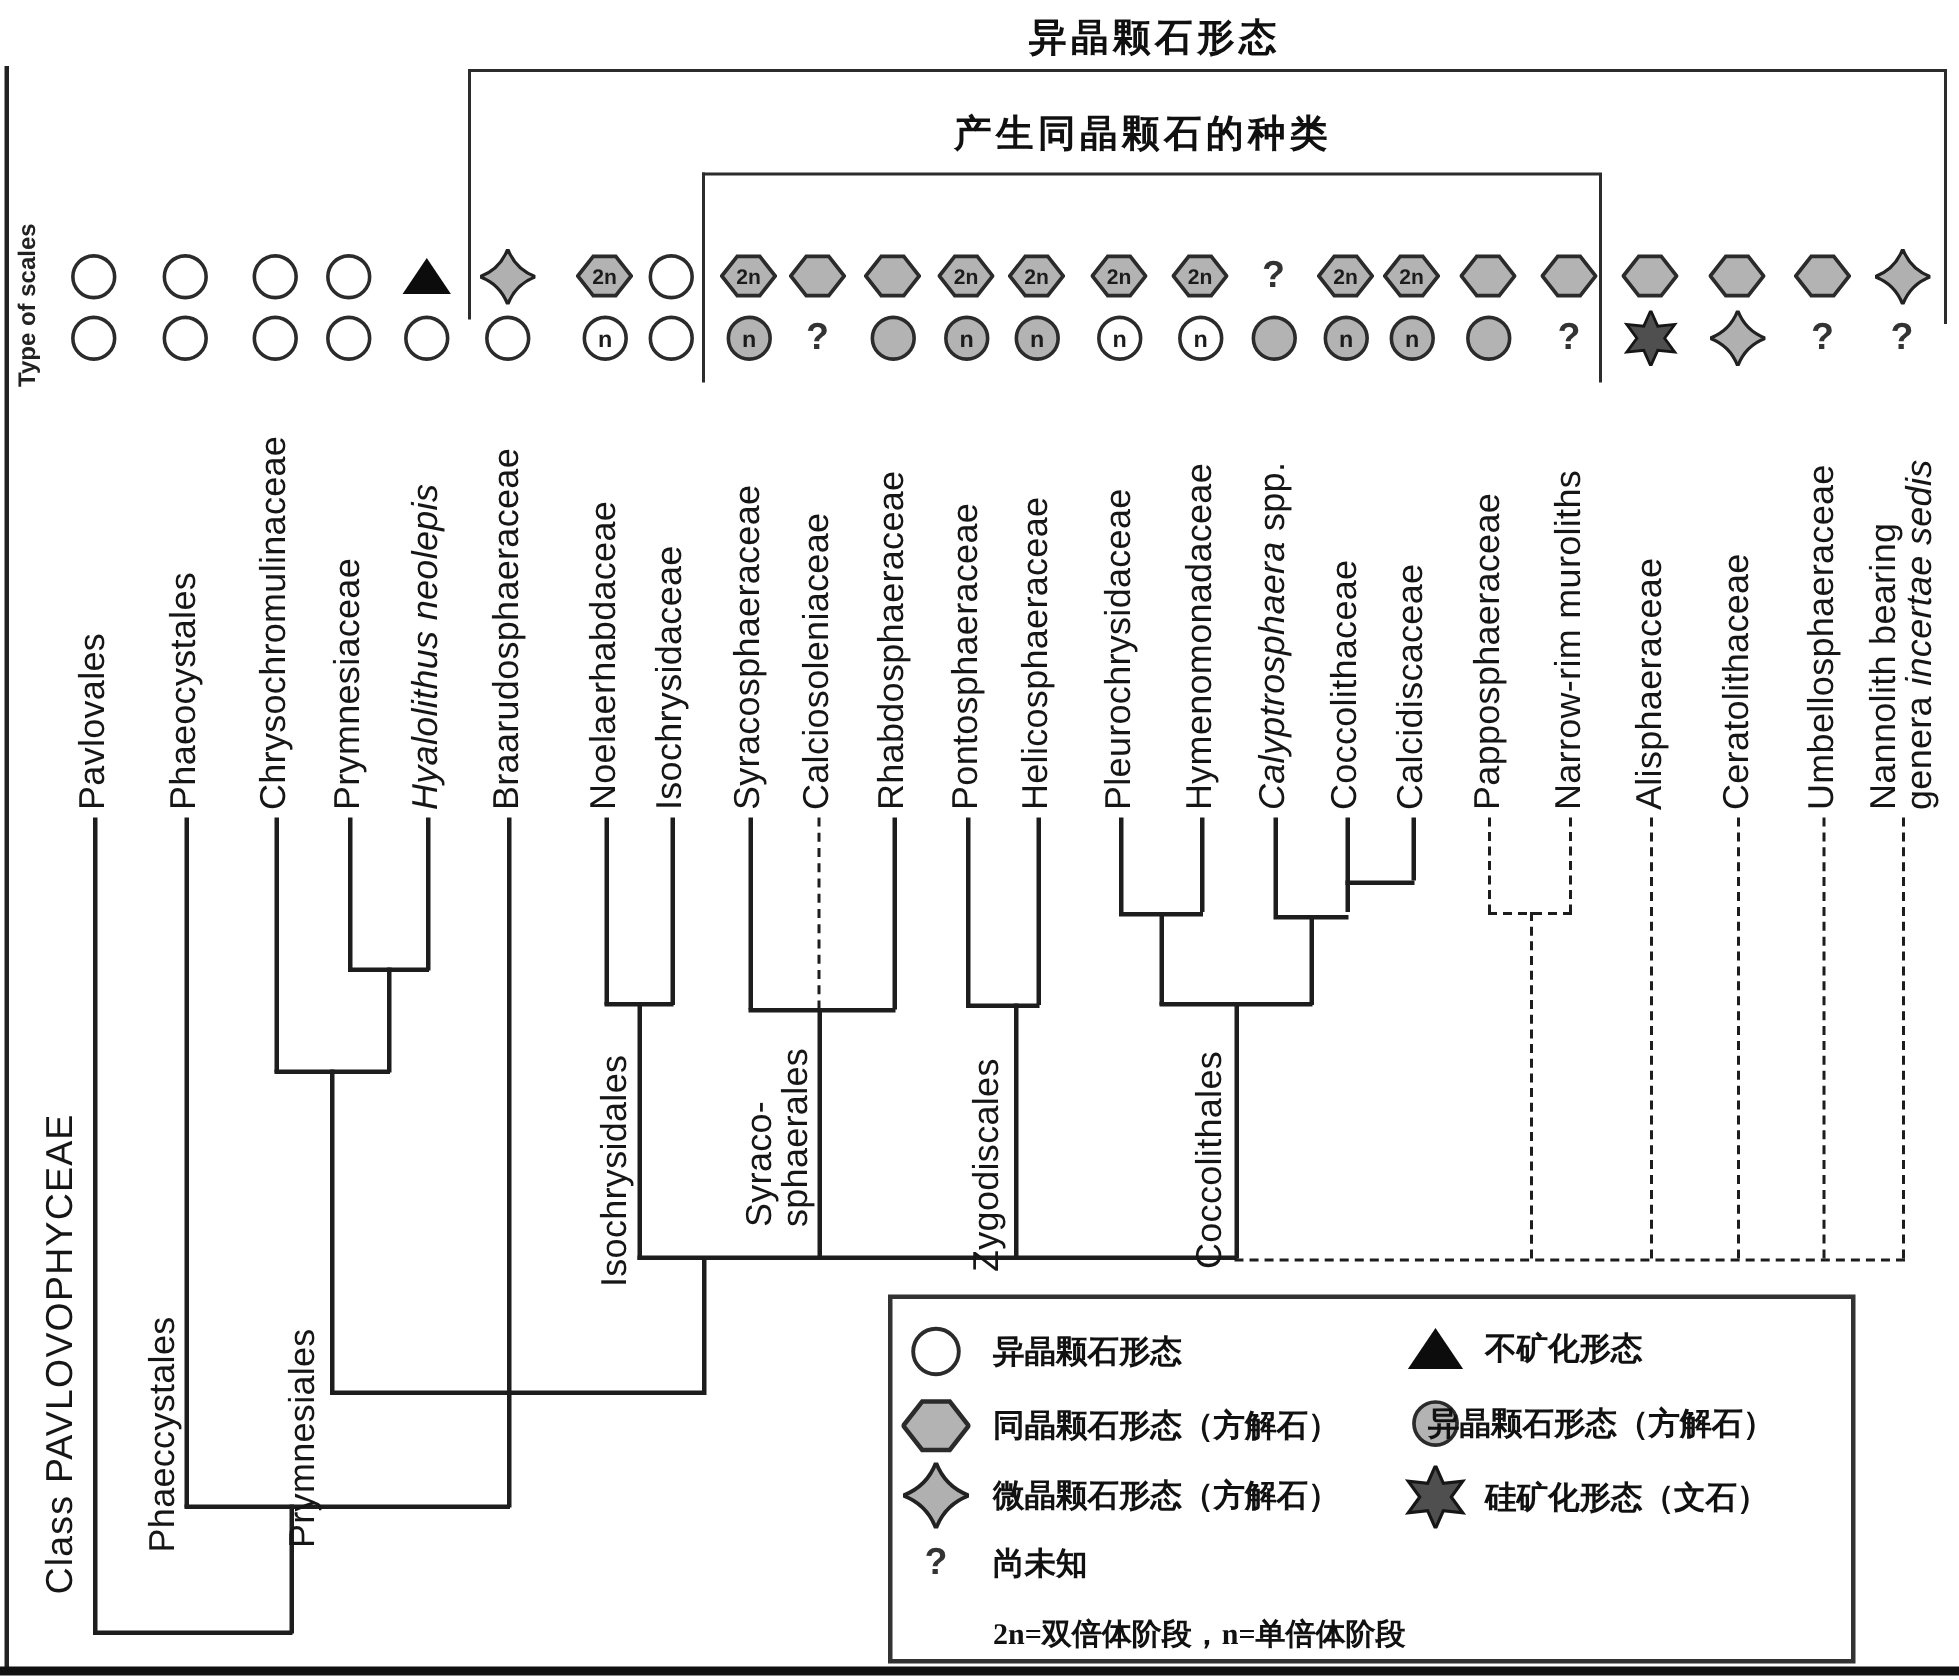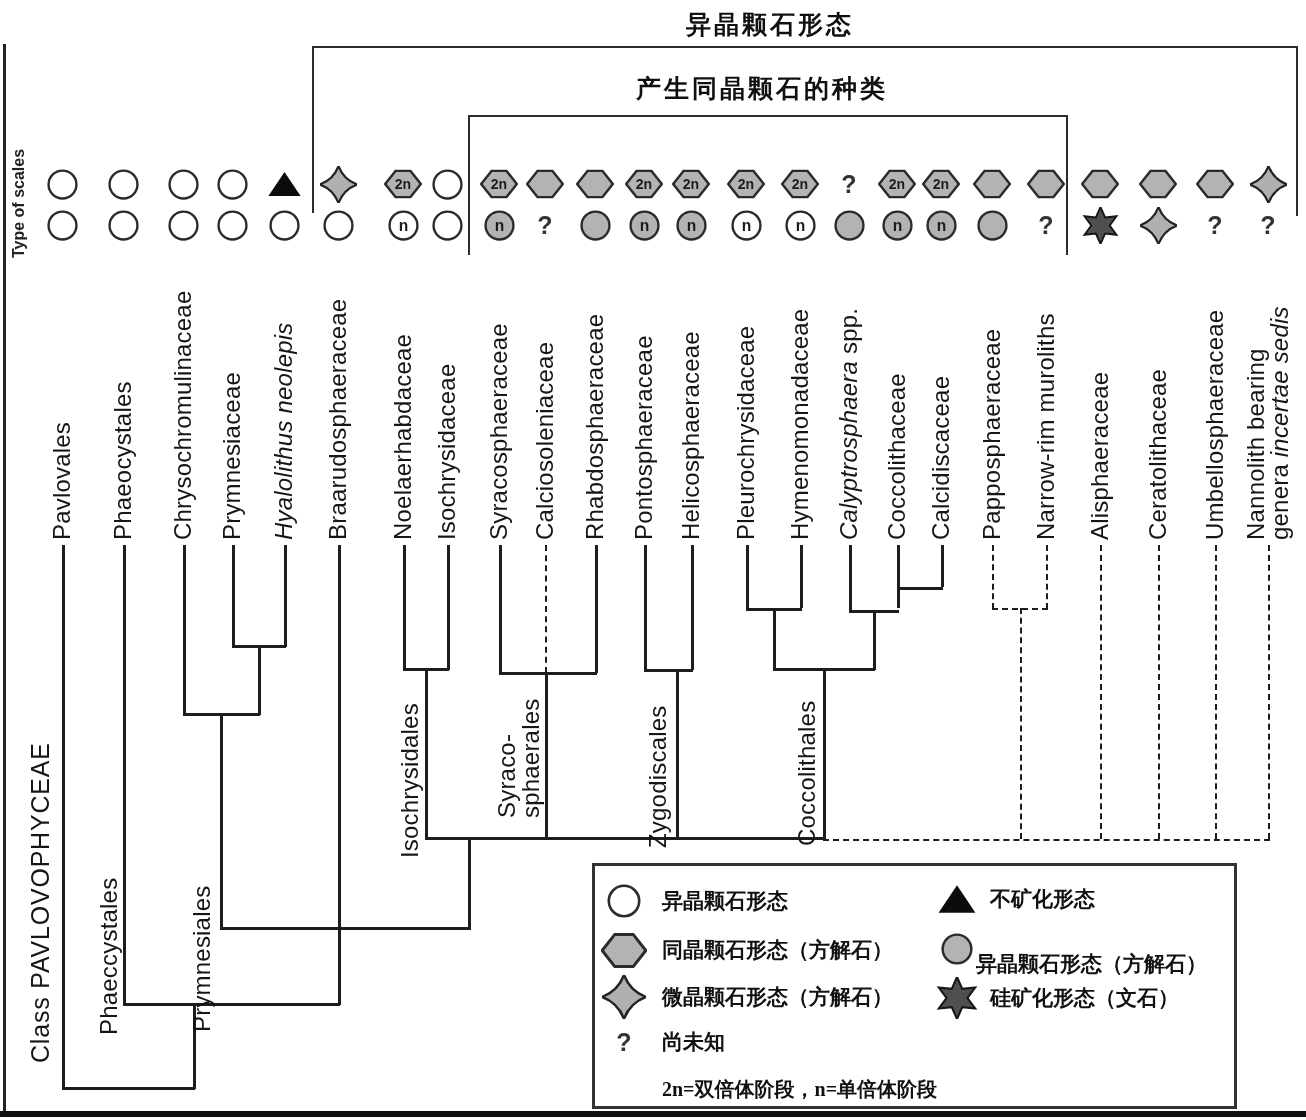--- a/index.html
+++ b/index.html
@@ -380,21 +380,21 @@
       <div class="legend-label" style="left: 662px; top: 997px;">微晶颗石形态（方解石）</div>
       <div class="qmark" style="left: 624px; top: 1042px;">?</div>
       <div class="legend-label" style="left: 662px; top: 1042px;">尚未知</div>
       <div class="sym" style="left: 937px; top: 883px;"><svg width="40" height="32" viewBox="0 0 38 30">
           <polygon points="19,2 36.5,28 1.5,28" fill="#0c0c0c"></polygon>
         </svg></div>
       <div class="legend-label" style="left: 990px; top: 899px;">不矿化形态</div>
       <div class="sym" style="left: 940px; top: 932px;"><svg width="34" height="34" viewBox="0 0 36 36">
           <circle cx="18" cy="18" r="15.2" fill="#b3b3b3" stroke="#2b2b2b" stroke-width="2.6"></circle>
         </svg></div>
-      <div class="legend-label" style="left: 976px; top: 949px; margin-top: 15px;">异晶颗石形态（方解石）</div>
+      <div class="legend-label" style="left: 952px; top: 949px;">异晶颗石形态（方解石）</div>
       <div class="sym" style="left: 936px; top: 977px;"><svg width="42" height="42" viewBox="0 0 40 40">
           <polygon points="20,0 25,11.3 37.3,10 30,20 37.3,30 25,28.7 20,40 15,28.7 2.7,30 10,20 2.7,10 15,11.3" fill="#4f4f4f" stroke="#161616" stroke-width="2"></polygon>
         </svg></div>
       <div class="legend-label" style="left: 990px; top: 998px;">硅矿化形态（文石）</div>
       <div class="legend-note" style="left: 662px; top: 1076px; font-family: Liberation Serif, serif;">2n=双倍体阶段，n=单倍体阶段</div>
     </div>
 
   <div class="border-left" style="left:3px;top:44px;height:1072px;"></div>
   <div class="border-bottom" style="left:0;top:1111px;width:1306px;height:6px;"></div>
 </div>

